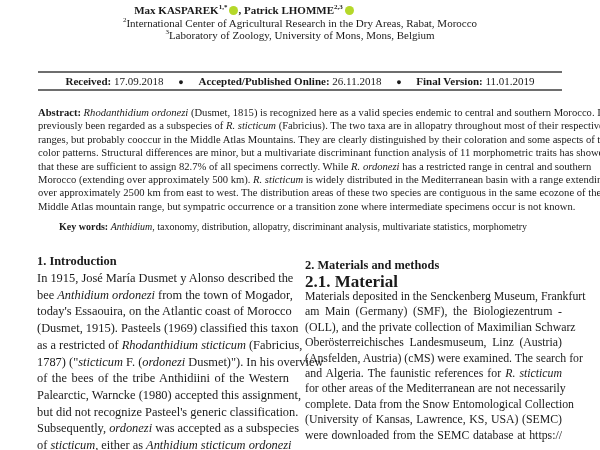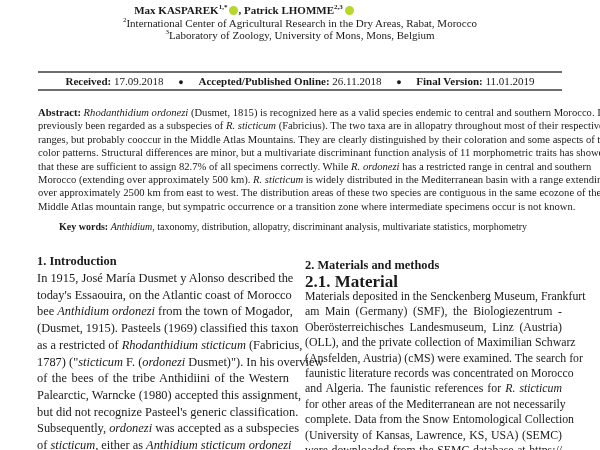--- a/index.html
+++ b/index.html
@@ -92,42 +92,41 @@
   </div>
 
 <div class="keywords">
   <b>Key words:</b> <i>Anthidium</i><span>, taxonomy, distribution, allopatry, discriminant analysis, multivariate statistics, morphometry</span>
 </div>
 
 <div class="col-left">
   <h2 class="sec">1. Introduction</h2>
   <div class="para" id="intro-para">
       <span class="line"><span>In 1915, José María Dusmet y Alonso described the</span></span>
+      <span class="line"><span>bee </span><i>Anthidium ordonezi</i><span> from the town of Mogador,</span></span>
       <span class="line"><span>today's Essaouira, on the Atlantic coast of Morocco</span></span>
-      <span class="line"><span>bee </span><i>Anthidium ordonezi</i><span> from the town of Mogador,</span></span>
       <span class="line"><span>(Dusmet, 1915). Pasteels (1969) classified this taxon</span></span>
       <span class="line"><span>as a restricted of </span><i>Rhodanthidium sticticum</i><span> (Fabricius,</span></span>
       <span class="line"><span>1787) ("</span><i>sticticum</i><span> F. (</span><i>ordonezi</i><span> Dusmet)"). In his overview</span></span>
       <span class="line"><span>of the bees of the tribe Anthidiini of the Western</span></span>
       <span class="line"><span>Palearctic, Warncke (1980) accepted this assignment,</span></span>
       <span class="line"><span>but did not recognize Pasteel's generic classification.</span></span>
       <span class="line"><span>Subsequently, </span><i>ordonezi</i><span> was accepted as a subspecies</span></span>
       <span class="line"><span>of </span><i>sticticum,</i><span> either as </span><i>Anthidium sticticum ordonezi</i></span>
     </div>
 </div>
 
 <div class="col-right">
   <h2 class="sec">2. Materials and methods</h2>
   <h3 class="sub">2.1. Material</h3>
   <div class="para" id="materials-para">
       <span class="line"><span>Materials deposited in the Senckenberg Museum, Frankfurt</span></span>
       <span class="line"><span>am Main (Germany) (SMF), the Biologiezentrum -</span></span>
+      <span class="line"><span>(OLL), and the private collection of Maximilian Schwarz</span></span>
       <span class="line"><span>Oberösterreichisches Landesmuseum, Linz (Austria)</span></span>
-      <span class="line"><span>(OLL), and the private collection of Maximilian Schwarz</span></span>
       <span class="line"><span>(Ansfelden, Austria) (cMS) were examined. The search for</span></span>
-      <span class="line"><span>faunistic literature records was concentrated on Morocco</span></span>
       <span class="line"><span>and Algeria. The faunistic references for </span><i>R. sticticum</i></span>
       <span class="line"><span>for other areas of the Mediterranean are not necessarily</span></span>
       <span class="line"><span>complete. Data from the Snow Entomological Collection</span></span>
       <span class="line"><span>(University of Kansas, Lawrence, KS, USA) (SEMC)</span></span>
       <span class="line"><span>were downloaded from the SEMC database at https://</span></span>
     </div>
 </div>
 
 </body></html>

